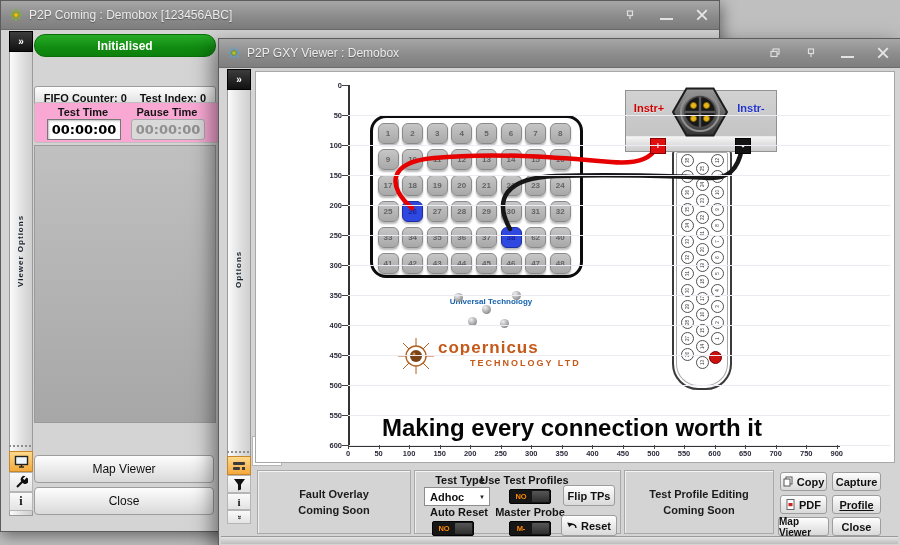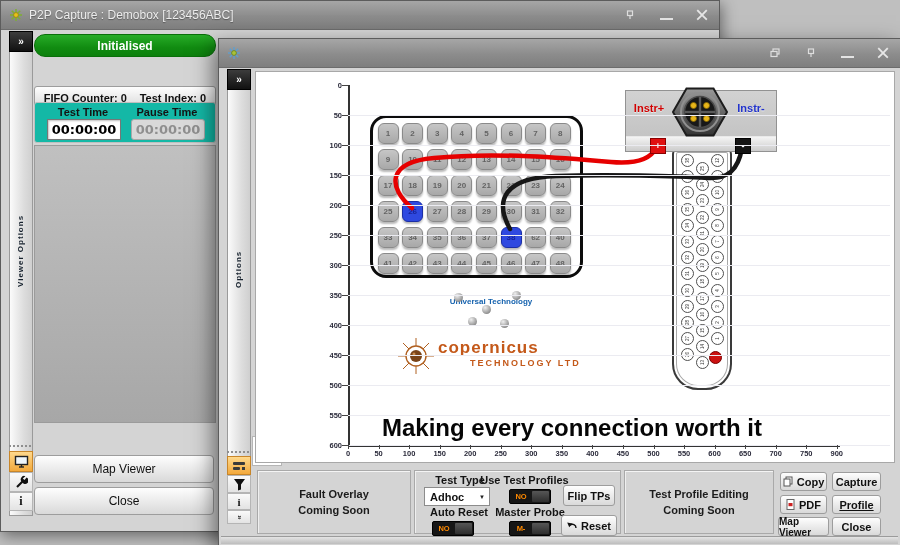--- a/index.html
+++ b/index.html
@@ -69,21 +69,21 @@
         <svg width="14" height="14" viewBox="0 0 14 14">
             <g stroke="#7fae35" stroke-width="1.6">
               <line x1="7" y1="1" x2="7" y2="13"></line>
               <line x1="1" y1="7" x2="13" y2="7"></line>
               <line x1="2.8" y1="2.8" x2="11.2" y2="11.2"></line>
               <line x1="11.2" y1="2.8" x2="2.8" y2="11.2"></line>
             </g>
             <circle cx="7" cy="7" r="2.4" fill="#e8c21a" stroke="#9a8412" stroke-width="0.8"></circle>
           </svg>
       </span>
-      <span class="title-text">P2P Capture : Demobox  [123456ABC]</span>
+      <span class="title-text">P2P Coming : Demobox  [123456ABC]</span>
       <span class="tb-controls">
         <span class="tb-btn">
             <svg width="9" height="10" viewBox="0 0 9 10">
               <rect x="1.5" y="1" width="5" height="4.5" fill="none" stroke="#dedede" stroke-width="1.2"></rect>
               <line x1="4" y1="5.5" x2="4" y2="9" stroke="#dedede" stroke-width="1.2"></line>
             </svg>
           </span>
         <span class="tb-btn">
             <span class="min-bar"></span>
           </span>
@@ -116,21 +116,21 @@
     </div>
     <div class="side-icon" style="left:8px;top:491px;height:17px;">
       <span style="font:bold 12px 'Liberation Serif',serif;color:#111;">i</span>
     </div>
 
     <div class="pill bar" style="left:33px;top:33px;width:180px;height:21px;">Initialised</div>
     <div class="btn bar" style="left:33px;top:85px;width:180px;height:21px;justify-content:space-evenly;">
       <span><span>FIFO Counter:</span>&nbsp;<span>0</span></span>
       <span><span>Test Index:</span>&nbsp;<span>0</span></span>
     </div>
-    <div style="position:absolute;left:33px;top:101px;width:180px;height:39px;background:#14b8a6;border:1px solid #bfbfbf;border-radius:3px;">
+    <div style="position:absolute;left:33px;top:101px;width:180px;height:39px;background:#f9a8d4;border:1px solid #bfbfbf;border-radius:3px;padding-left:12px;">
       <div class="lbl" style="left:12px;top:3px;width:72px;">Test Time</div>
       <div class="lbl" style="left:96px;top:3px;width:72px;">Pause Time</div>
       <div class="field on" style="left:12px;top:16px;width:72px;height:19px;">00:00:00</div>
       <div class="field off" style="left:96px;top:16px;width:72px;height:19px;">00:00:00</div>
     </div>
     <div style="position:absolute;left:33px;top:144px;width:180px;height:276px;background:linear-gradient(#c0c0c0,#a7a7a7);border:1px solid #9b9b9b;"></div>
     <div class="btn big bar" style="left:33px;top:454px;width:178px;height:26px;">Map Viewer</div>
     <div class="btn big bar" style="left:33px;top:486px;width:178px;height:26px;">Close</div>
   </section>
 
@@ -140,20 +140,21 @@
         <svg width="14" height="14" viewBox="0 0 14 14">
             <g stroke="#5f9fcf" stroke-width="1.4">
               <line x1="7" y1="1" x2="7" y2="13"></line>
               <line x1="1" y1="7" x2="13" y2="7"></line>
               <line x1="2.8" y1="2.8" x2="11.2" y2="11.2"></line>
               <line x1="11.2" y1="2.8" x2="2.8" y2="11.2"></line>
             </g>
             <circle cx="7" cy="7" r="2.4" fill="#a9c23a" stroke="#6f8212" stroke-width="0.8"></circle>
           </svg>
       </span>
+      <span class="title-text">P2P GXY Viewer : Demobox</span>
       <span class="tb-controls">
         <span class="tb-btn">
             <svg width="10" height="10" viewBox="0 0 10 10">
               <rect x="3" y="1" width="6" height="5" fill="none" stroke="#dedede" stroke-width="1.2"></rect>
               <rect x="1" y="3.5" width="6" height="5" fill="#8c8c8c" stroke="#dedede" stroke-width="1.2"></rect>
             </svg>
           </span>
         <span class="tb-btn">
             <svg width="9" height="10" viewBox="0 0 9 10">
               <rect x="1.5" y="1" width="5" height="4.5" fill="none" stroke="#dedede" stroke-width="1.2"></rect>

